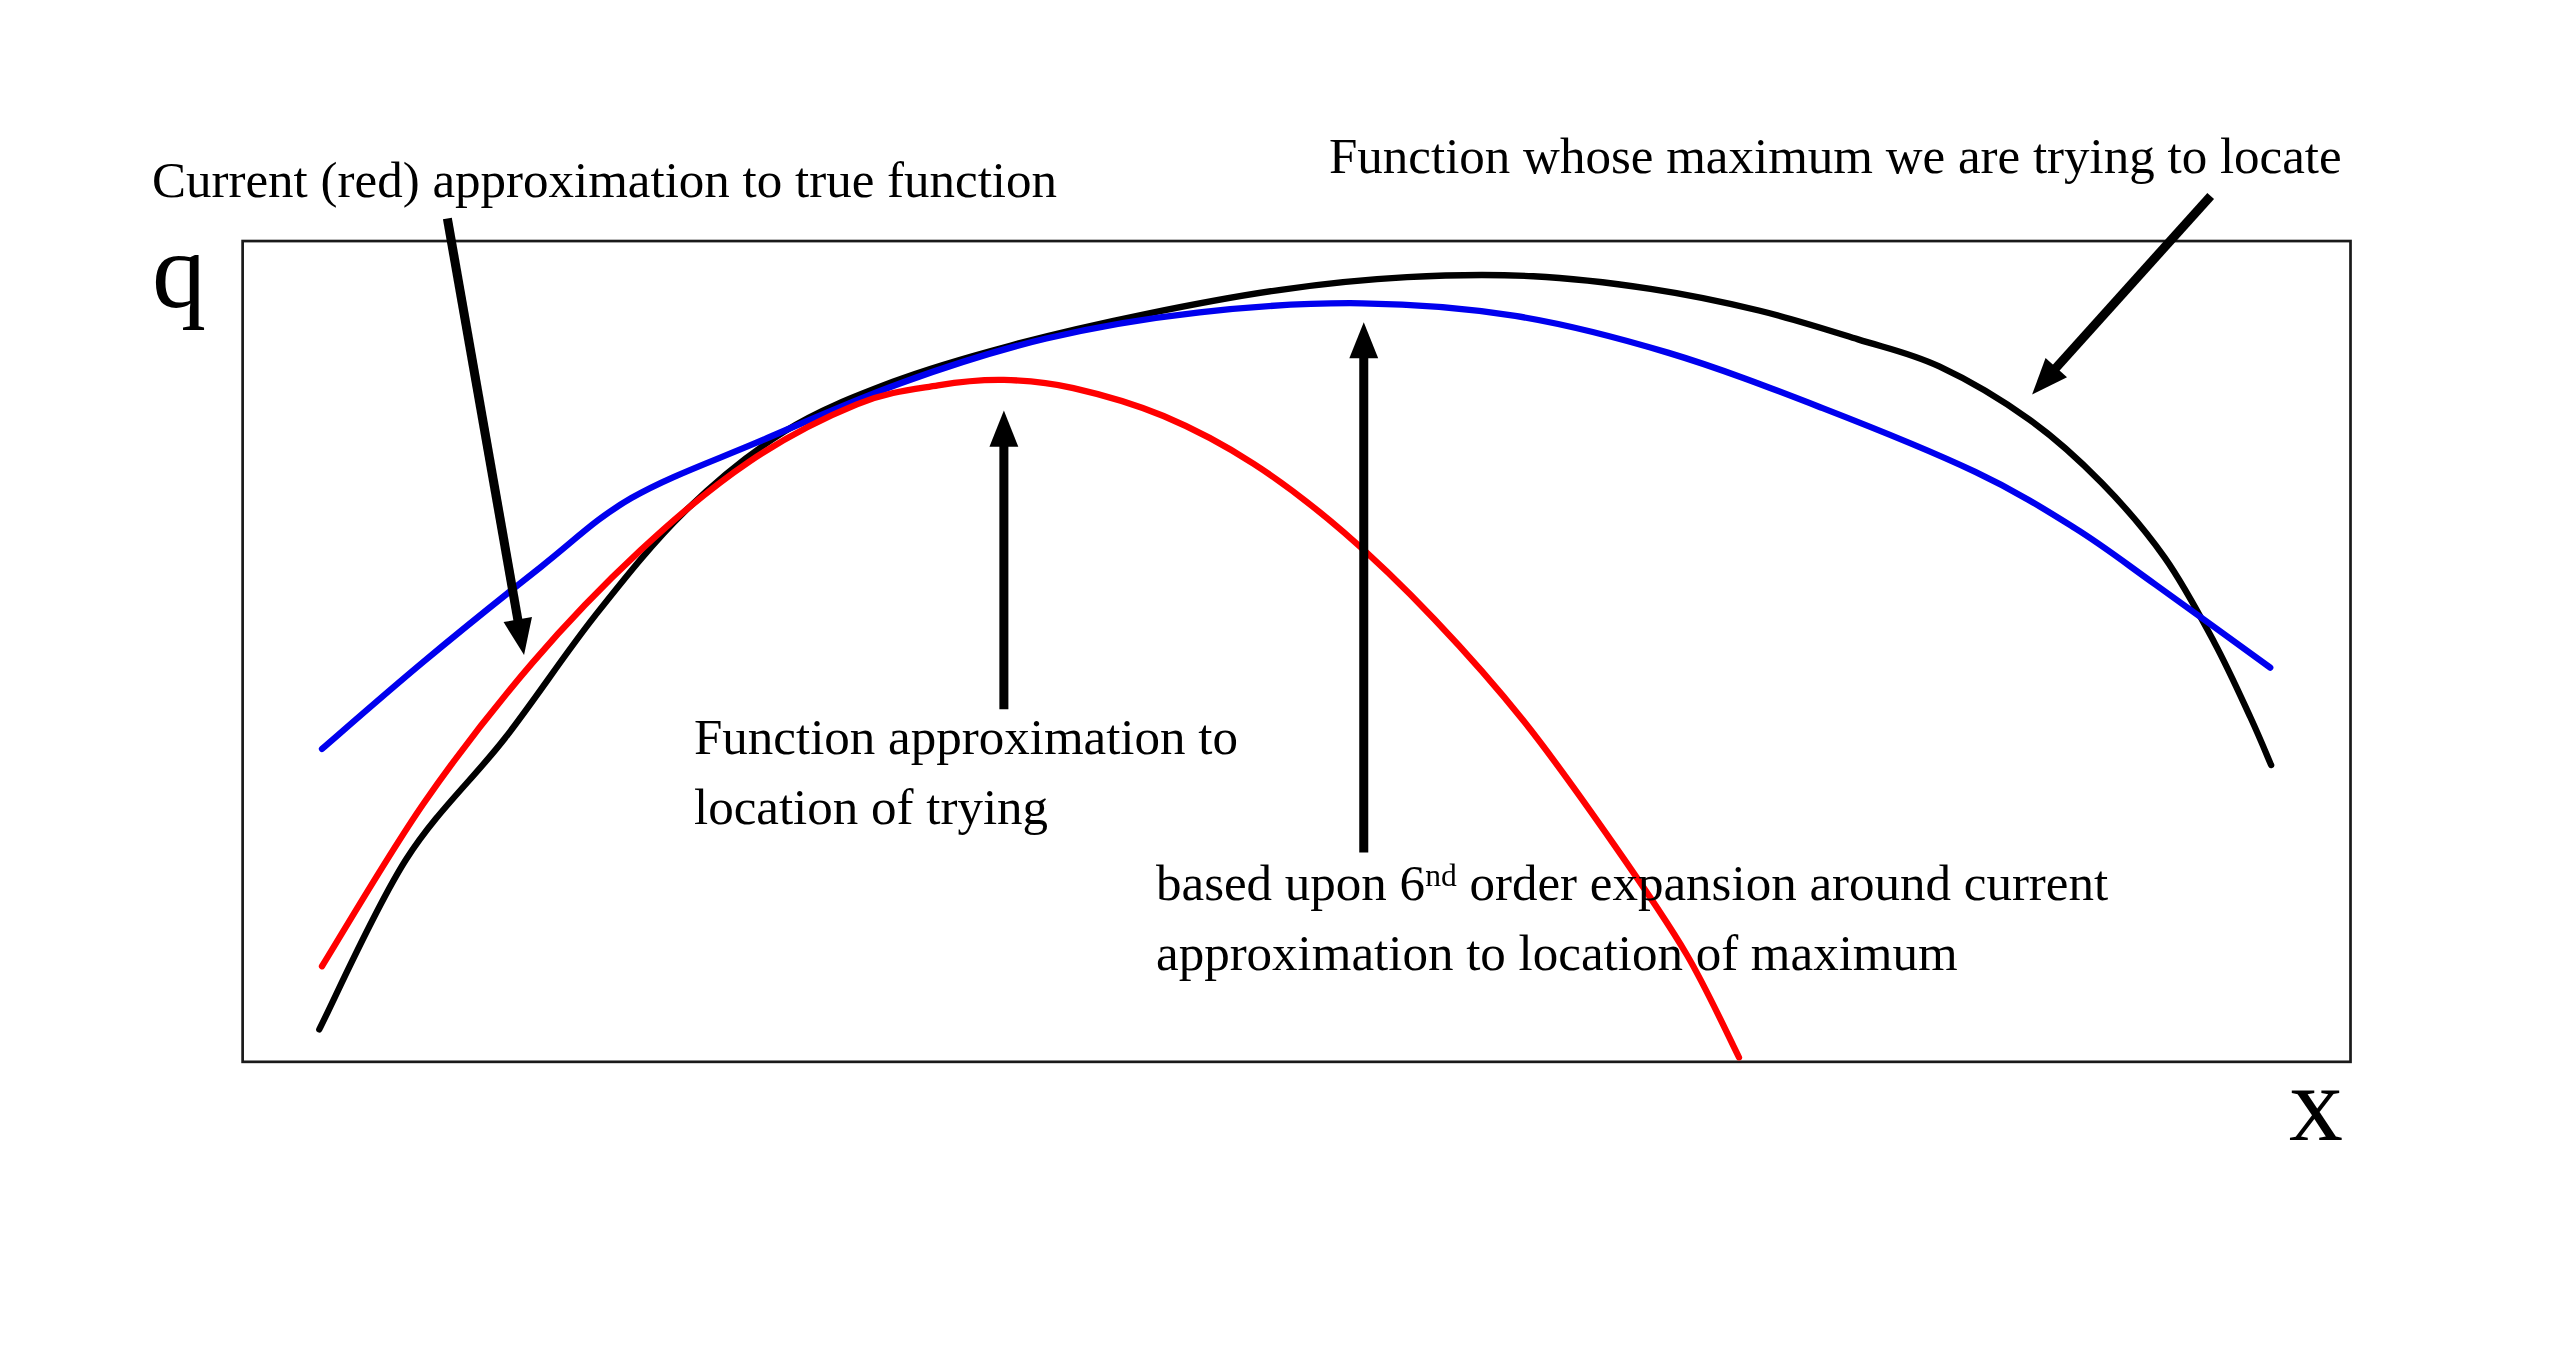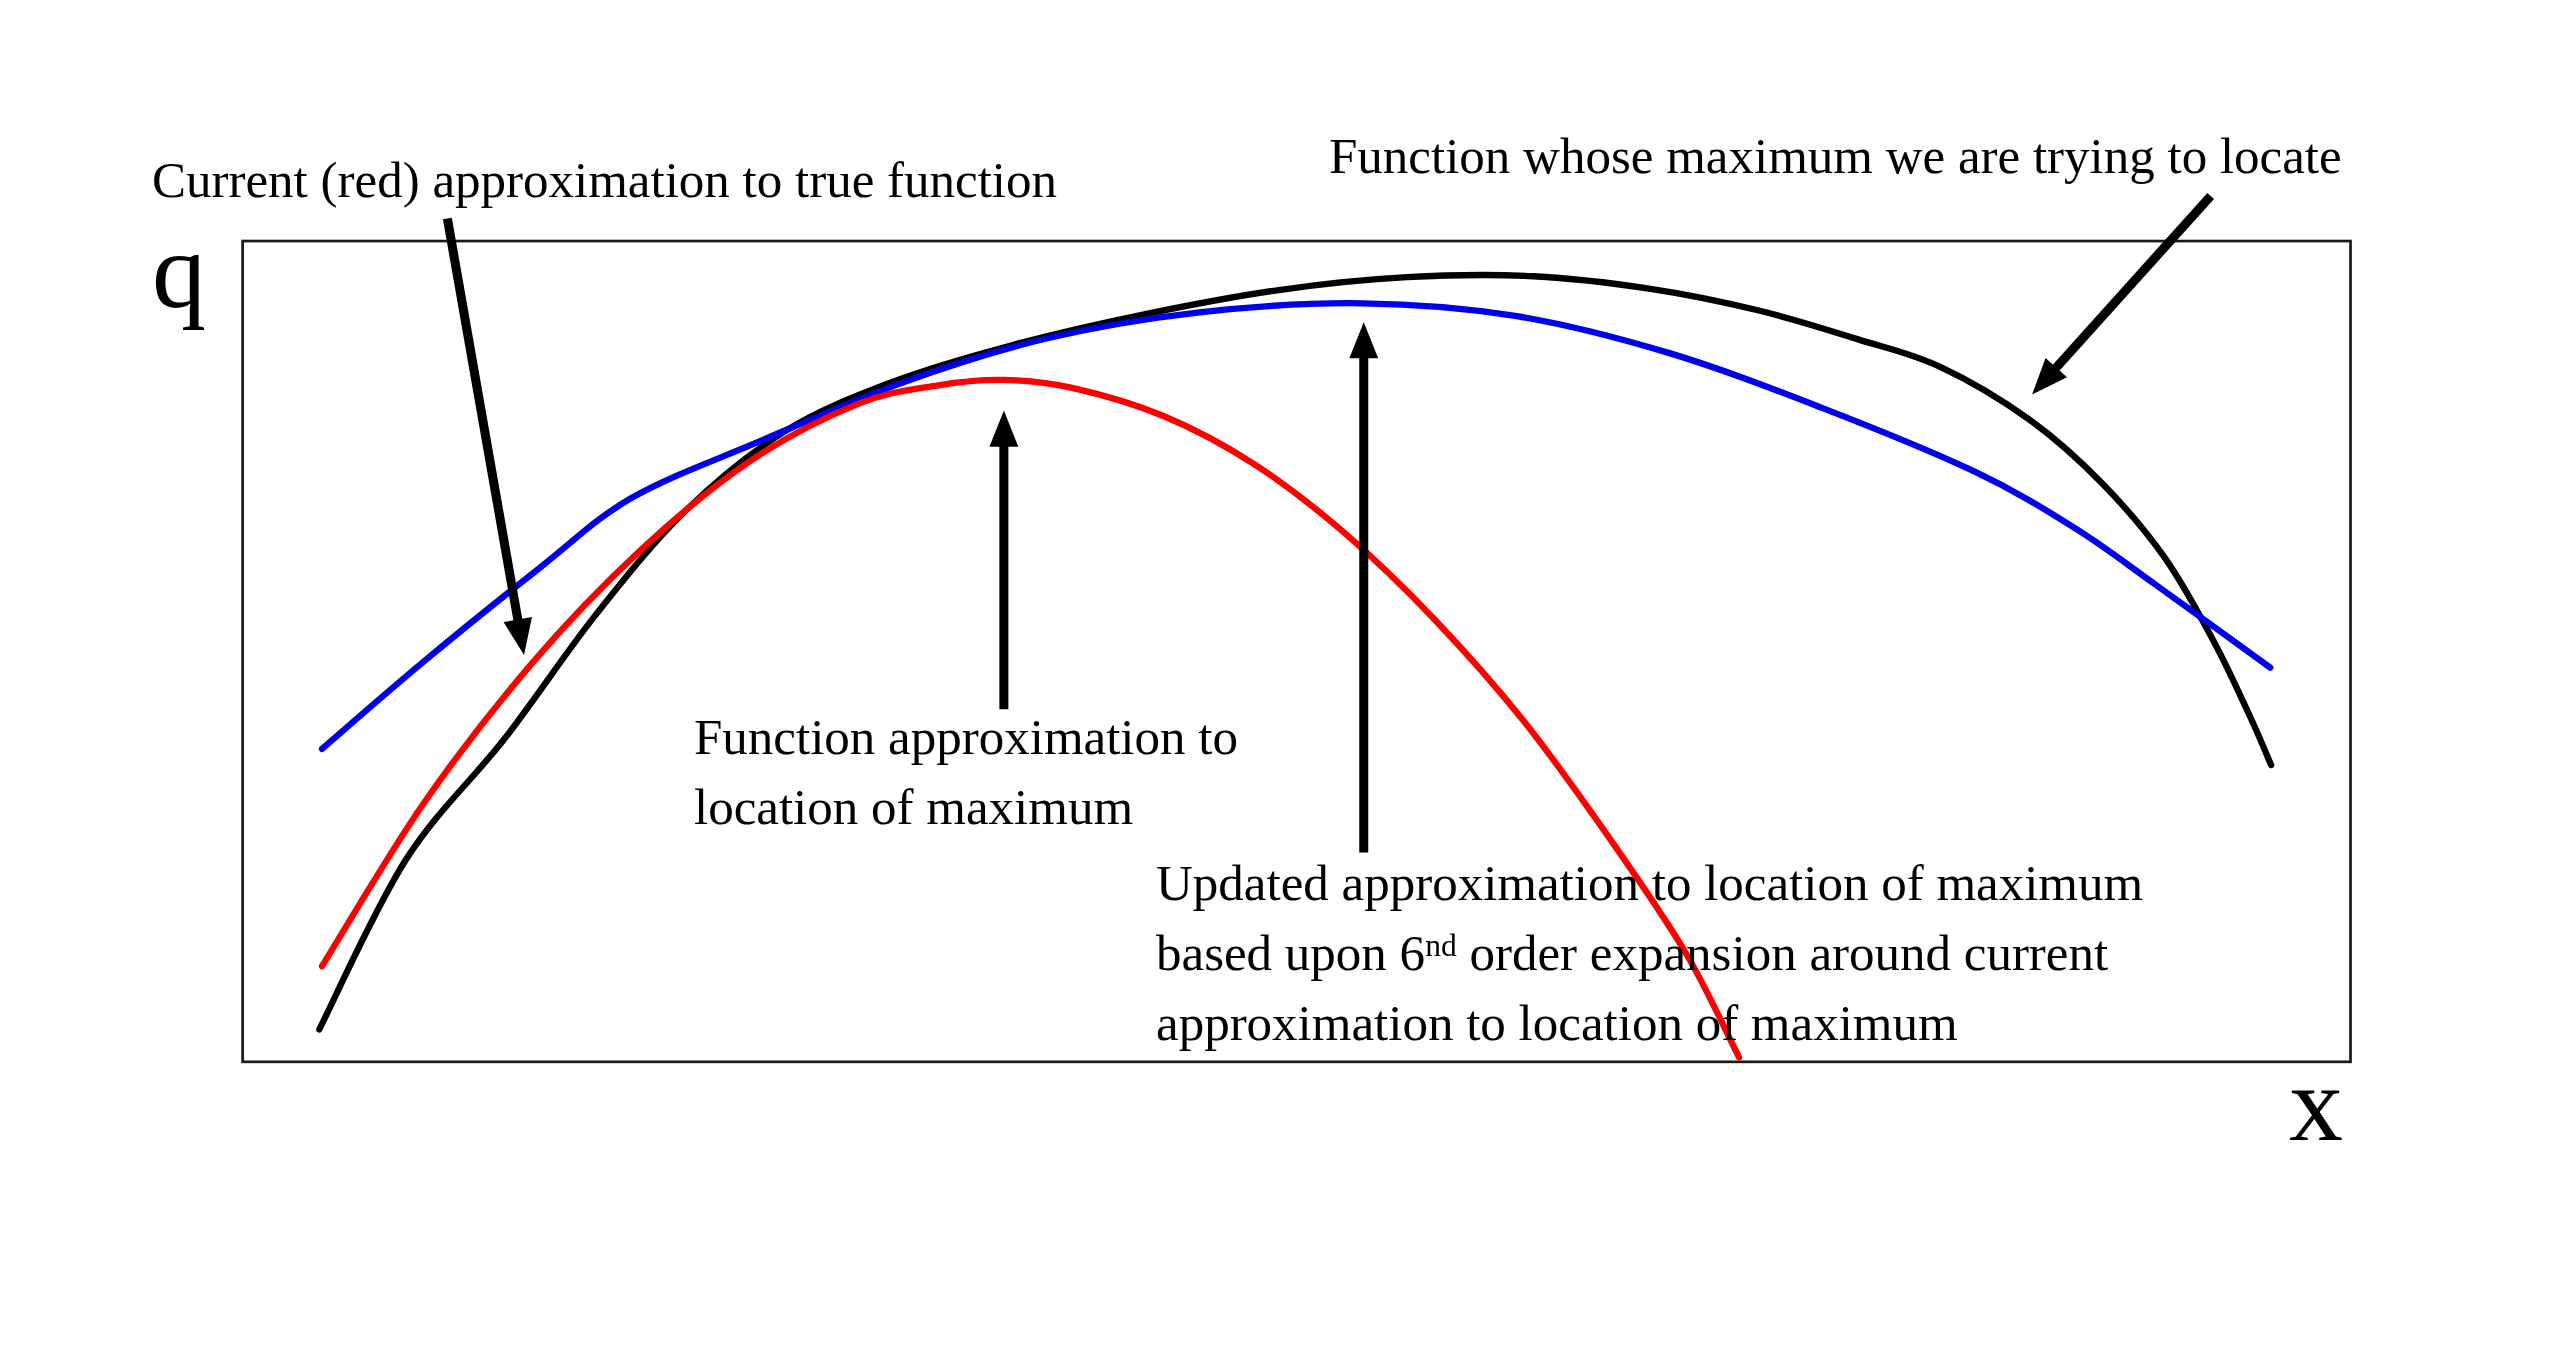--- a/index.html
+++ b/index.html
@@ -67,25 +67,24 @@
       <line x1="2451" y1="217" x2="2277.0827303384085" y2="410.241410735102" stroke="#000000" stroke-width="10"></line>
       <polygon points="2253,437 2267.9,396.6 2291.7,418.0" fill="#000000"></polygon>
     </svg>
 
   <div class="lbl t1">Current (red) approximation to true function</div>
 
   <div class="lbl t2">Function whose maximum we are trying to locate</div>
 
   <div class="lbl t3">
     <div>Function approximation to</div>
-    <div>location of maximum</div>
+    <div>location of trying</div>
   </div>
 
   <div class="lbl t4">
-    <div>Updated approximation to location of maximum</div>
     <div>
       <span>based upon 6</span><sup>nd</sup><span> order expansion around current</span>
     </div>
     <div>approximation to location of maximum</div>
   </div>
 
   <div class="axis-label q-label">q</div>
 
   <div class="axis-label x-label">x</div>
 

